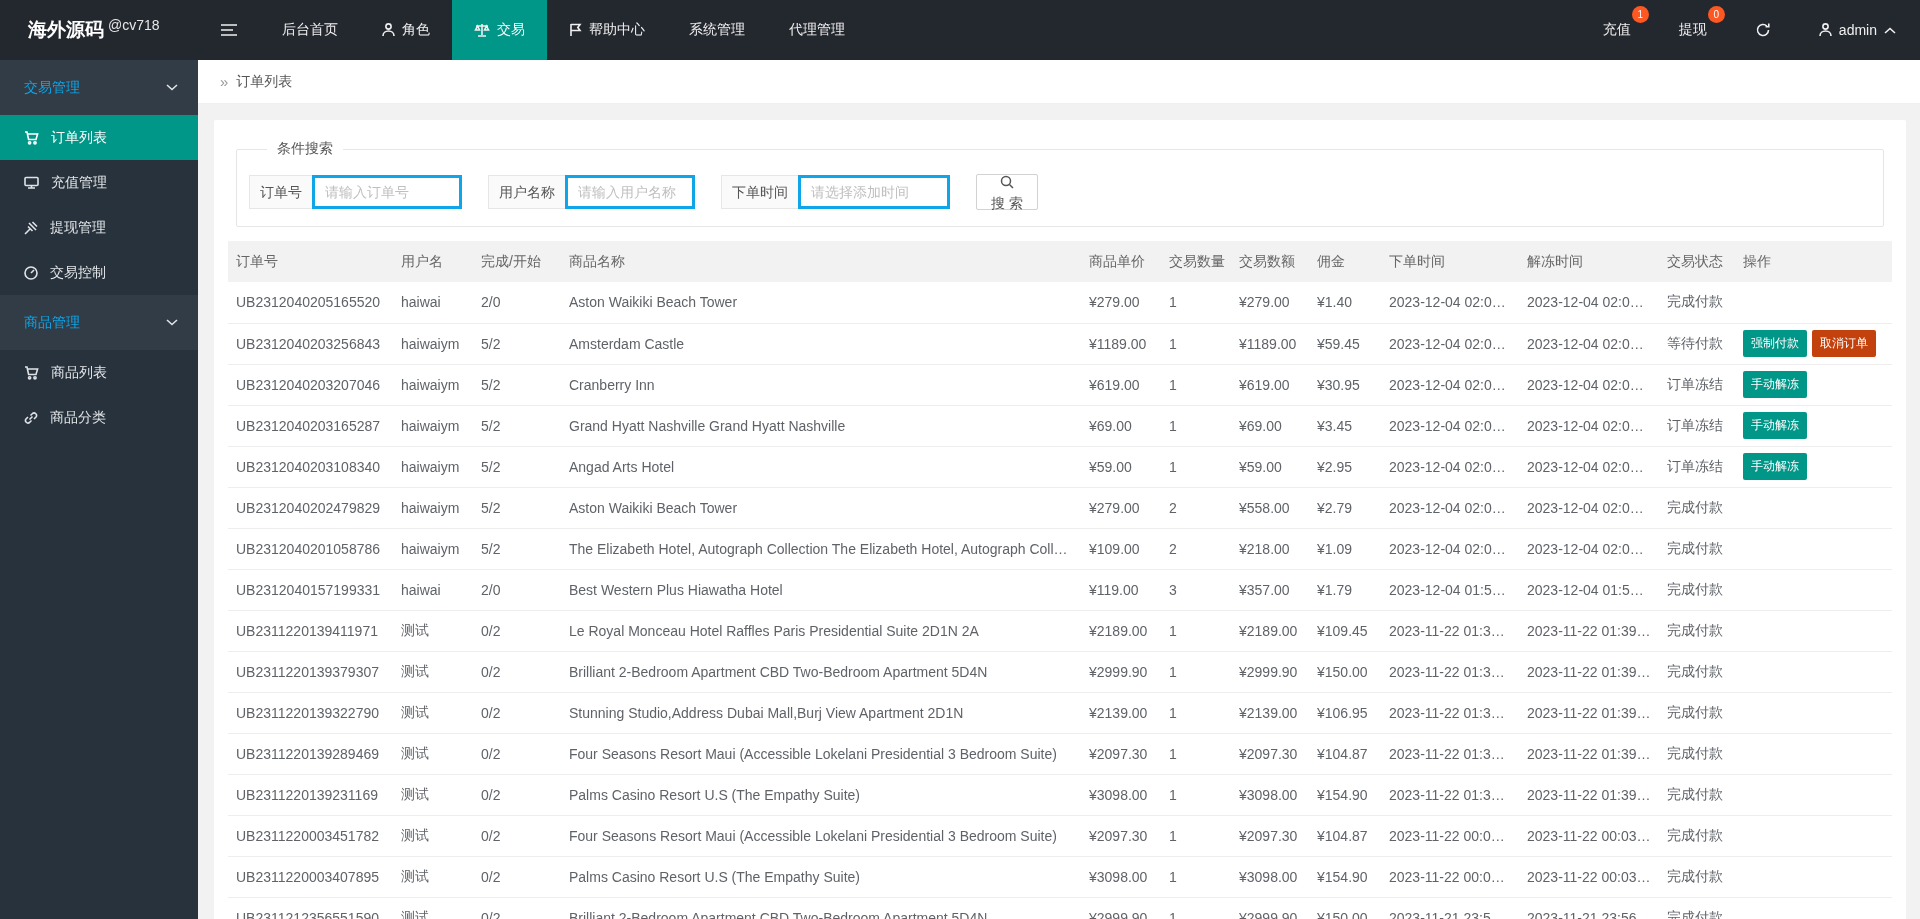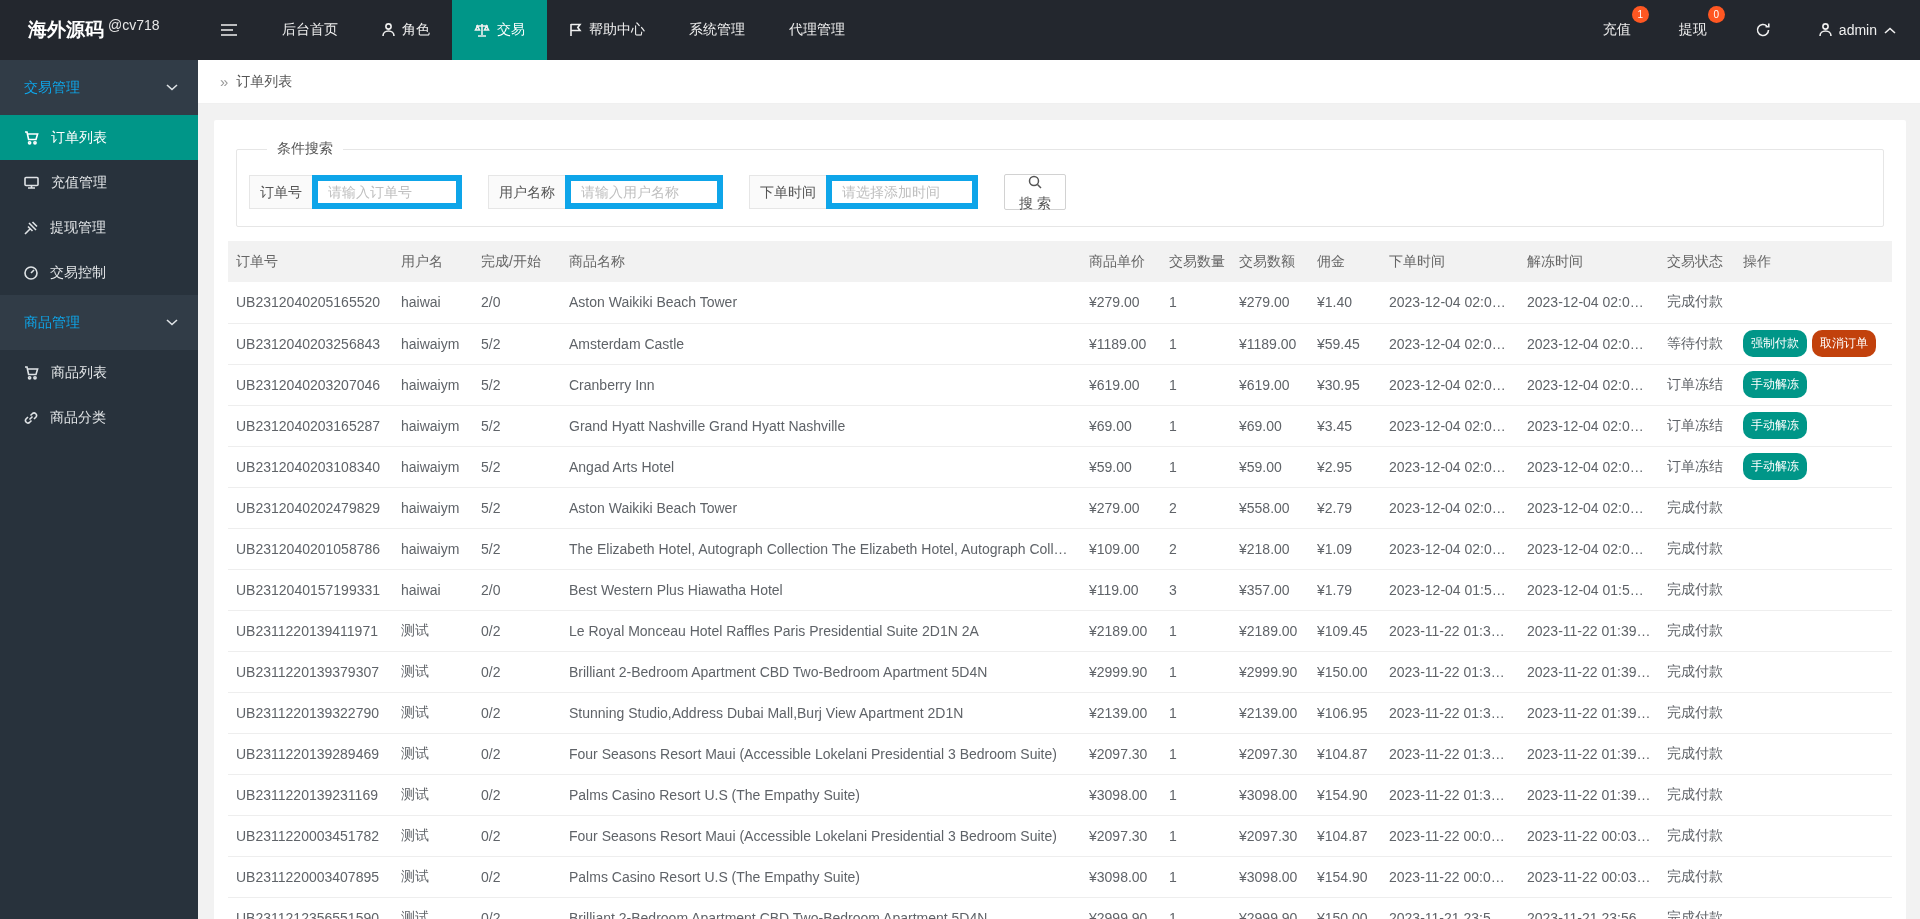--- a/index.html
+++ b/index.html
@@ -43,35 +43,35 @@
   .card { background:#fff; border-radius:2px; padding:14px 14px 0 14px; min-height:760px; }
 
   
   fieldset.search-box { border:1px solid #e6e6e6; border-radius:2px; margin:6px 8px 14px 8px;
     padding:14px 12px 16px 12px; }
   fieldset.search-box legend { margin-left:18px; padding:0 10px; font-size:14px; color:#555; }
   .search-row { display:flex; align-items:center; gap:26px; margin-top:2px; }
   .field-group { display:flex; align-items:stretch; }
   .field-label { background:#fafafa; border:1px solid #e6e6e6; border-right:none;
     font-size:14px; color:#555; padding:0 10px; line-height:32px; white-space:nowrap; }
-  .field-input { border:6px solid #0ea5e9; width:150px; height:34px; padding:0 10px;
+  .field-input { border:3px solid #0ea5e9; width:150px; height:34px; padding:0 10px;
     font-size:14px; color:#333; outline:none; font-family:inherit; }
   .field-input::placeholder { color:#bfbfbf; }
   .search-btn { display:flex; align-items:center; gap:6px; border:1px solid #d2d2d2;
     background:#fff; color:#555; font-size:14px; padding:0 14px; height:36px; cursor:pointer;
     border-radius:2px; font-family:inherit;flex-direction:column; }
 
   
   table.orders { width:100%; border-collapse:collapse; table-layout:fixed; }
   table.orders th { background:#f2f2f2; height:41px; font-weight:normal; font-size:14px;
     color:#666; text-align:left; padding:0 8px; overflow:hidden; white-space:nowrap; }
   table.orders td { height:41px; font-size:14px; color:#5f6368; padding:0 8px;
     border-bottom:1px solid #eeeeee; overflow:hidden; white-space:nowrap;
     text-overflow:ellipsis; background:#fff; }
-  .act-btn { border:none; border-radius:10px; color:#fff; font-size:12px; padding:5px 8px;
+  .act-btn { border:none; border-radius:2px; color:#fff; font-size:12px; padding:5px 8px;
     margin-right:5px; cursor:pointer; white-space:nowrap; font-family:inherit; }
   .act-btn.teal { background:#009688; }
   .act-btn.orange { background:#c2410c; }
 
   svg.sicon { stroke:#dfe3e6; fill:none; stroke-width:1.6; }
   .side-item.active svg.sicon { stroke:#fff; }
   svg.nicon { stroke:#f0f0f0; fill:none; stroke-width:1.6; }
 </style>
 </head>
 <body>
@@ -244,21 +244,21 @@
 
         <fieldset class="search-box">
           <legend>条件搜索</legend>
           <div class="search-row">
             <div class="field-group">
               <span class="field-label">订单号</span>
               <input class="field-input" placeholder="请输入订单号" style="">
             </div>
             <div class="field-group">
               <span class="field-label">用户名称</span>
-              <input class="field-input" style="width: 158px;" placeholder="请输入用户名称">
+              <input class="field-input" style="width: 130px;" placeholder="请输入用户名称">
             </div>
             <div class="field-group">
               <span class="field-label">下单时间</span>
               <input class="field-input" style="width: 152px;" placeholder="请选择添加时间">
             </div>
             <button class="search-btn">
               <span class="icon">
                 <svg width="14" height="14" viewBox="0 0 14 14" fill="none" stroke="#555" stroke-width="1.5">
                     <circle cx="6" cy="6" r="4.5"></circle>
                     <path d="M9.5 9.5L13 13"></path>

